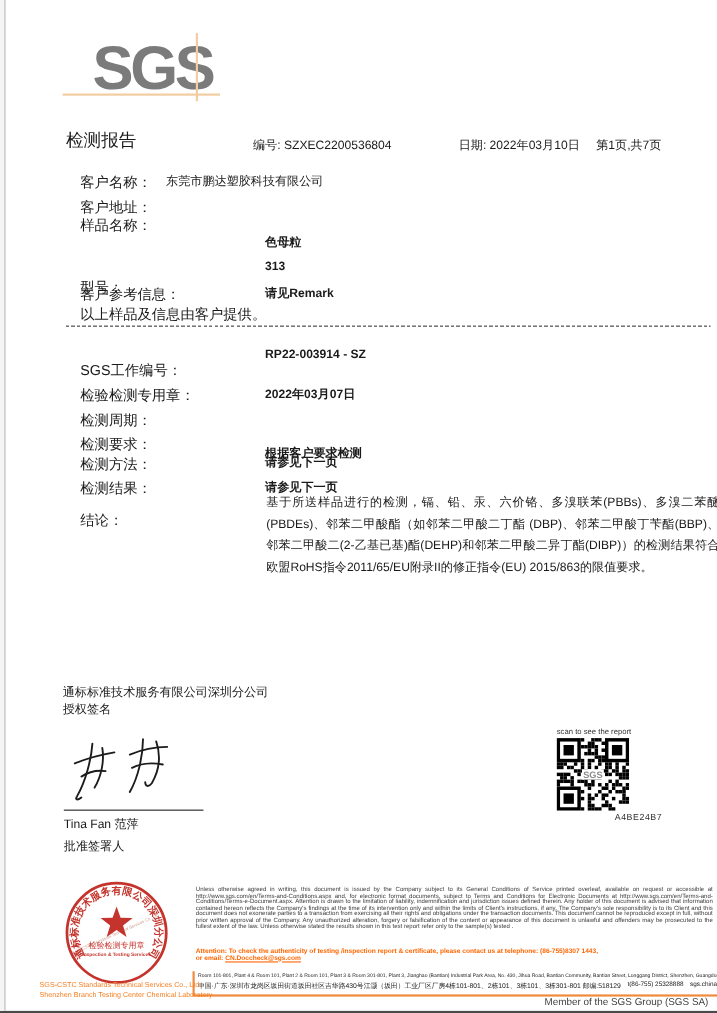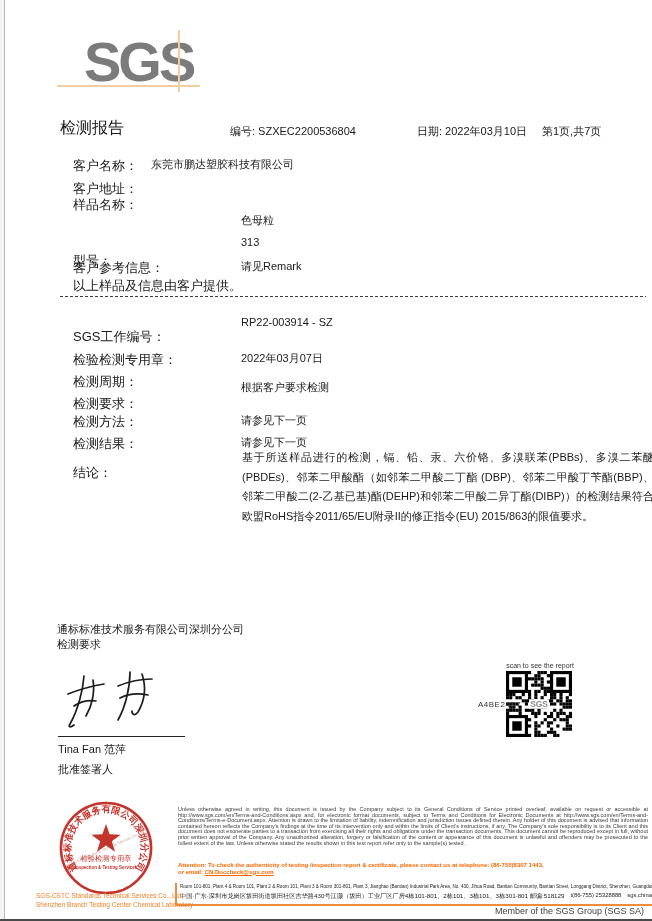--- a/index.html
+++ b/index.html
@@ -12,32 +12,32 @@
   #logo{left:84px;top:34px;font-weight:bold;font-size:56px;line-height:1;color:#7b7b7b;letter-spacing:-3px;}
   #logo-underline{left:57px;top:85px;width:143px;height:2px;background:#f2cda4;}
   #logo-vline{left:178px;top:30px;width:2px;height:62px;background:#f2cda4;}
   
   #report-title{left:60px;top:118px;font-size:16px;font-weight:normal;}
   .hmeta{top:124px;font-size:11px;white-space:nowrap;}
   
   .lbl{left:60px;font-size:13px;white-space:nowrap;margin-left:13px;}
   .val{font-size:11px;white-space:nowrap;margin-left:17px;}
   .cust-val{left:134px;}
-  .col2{left:224px;}
+  .col2{left:224px;font-weight:bold;}
   #divider{left:60px;top:296px;width:586px;height:1px;
     background:repeating-linear-gradient(90deg,#3a3a3a 0 3px,transparent 3px 5px);}
   #conclusion-text{left:224px;top:448px;width:412px;font-size:11px;line-height:19.5px;white-space:normal;text-align:justify;margin-left:18px;}
   
   .sig-line{left:57px;font-size:11px;}
   #sig-underline{left:58px;top:736px;width:127px;height:1px;background:#222;}
   #signature-svg{left:62px;top:668px;}
   
   #qr-caption{left:478px;top:662px;width:124px;text-align:center;font-size:7px;color:#333;}
   #qr-svg{left:506px;top:671px;}
-  #qr-code-text{left:478px;top:700px;width:124px;text-align:left;font-size:8px;color:#333;letter-spacing:.5px;}
+  #qr-code-text{left:478px;top:738px;width:124px;text-align:right;font-size:8px;color:#333;letter-spacing:.5px;}
   
   #stamp-svg{left:58px;top:800px;}
   .stamp-co{left:36px;font-size:6.5px;color:#f58025;white-space:nowrap;z-index:5;}
   #legal{left:178px;top:807px;width:470px;font-size:5.5px;line-height:5.6px;color:#3c3c3c;text-align:justify;}
   #attention{left:178px;top:862px;width:470px;font-size:6px;line-height:6.6px;color:#ff6600;font-weight:bold;}
   #attention a,#addr-row a{color:inherit;text-decoration:underline;}
   #addr-vline{left:175px;top:883px;width:2px;height:22px;background:#f08a3c;}
   #addr-hline{left:175px;top:904px;width:477px;height:2px;background:#f08a3c;}
   .addr-line{left:180px;width:466px;display:flex;justify-content:space-between;color:#222;white-space:nowrap;}
   #addr-en{top:884px;font-size:4.6px;}
@@ -74,31 +74,31 @@
   <div class="abs lbl" style="top:277px">以上样品及信息由客户提供。</div>
 
   <div id="divider" class="abs"></div>
 
   <div class="abs lbl" style="top:328px">SGS工作编号：</div>
   <div class="abs val col2" style="top:316px">RP22-003914 - SZ</div>
   <div class="abs lbl" style="top:351px">检验检测专用章：</div>
   <div class="abs val col2" style="top:351px">2022年03月07日</div>
   <div class="abs lbl" style="top:373px">检测周期：</div>
   <div class="abs lbl" style="top:395px">检测要求：</div>
-  <div class="abs val col2" style="top:380px">根据客户要求检测</div>
+  <div class="abs val col2" style="top:404px">根据客户要求检测</div>
   <div class="abs lbl" style="top:413px">检测方法：</div>
   <div class="abs val col2" style="top:413px">请参见下一页</div>
   <div class="abs lbl" style="top:435px">检测结果：</div>
   <div class="abs val col2" style="top:435px">请参见下一页</div>
 
   <div class="abs lbl" style="top:464px">结论：</div>
   <div id="conclusion-text" class="abs">基于所送样品进行的检测，镉、铅、汞、六价铬、多溴联苯(PBBs)、多溴二苯醚(PBDEs)、邻苯二甲酸酯（如邻苯二甲酸二丁酯 (DBP)、邻苯二甲酸丁苄酯(BBP)、邻苯二甲酸二(2-乙基已基)酯(DEHP)和邻苯二甲酸二异丁酯(DIBP)）的检测结果符合欧盟RoHS指令2011/65/EU附录II的修正指令(EU) 2015/863的限值要求。</div>
 
   <div class="abs sig-line" style="top:622px">通标标准技术服务有限公司深圳分公司</div>
-  <div class="abs sig-line" style="top:637px">检测要求</div>
+  <div class="abs sig-line" style="top:637px">授权签名</div>
   <svg id="signature-svg" class="abs" width="110" height="66" viewBox="0 0 110 66">
     <g fill="none" stroke="#1c1c1c" stroke-width="1.7" stroke-linecap="round">
       <path d="M6,26 C16,22 30,18 42,16"></path>
       <path d="M22,8 C21,22 16,42 8,56 C6,59 8,60 12,57"></path>
       <path d="M31,12 C33,24 30,38 24,48"></path>
       <path d="M12,38 C18,34 26,32 34,33"></path>
       <path d="M56,18 C68,13 80,11 90,11"></path>
       <path d="M68,4 C68,18 64,38 56,52"></path>
       <path d="M80,6 C84,18 83,32 76,44 C73,48 70,47 70,43"></path>
       <path d="M58,30 C66,26 76,25 86,27"></path>

